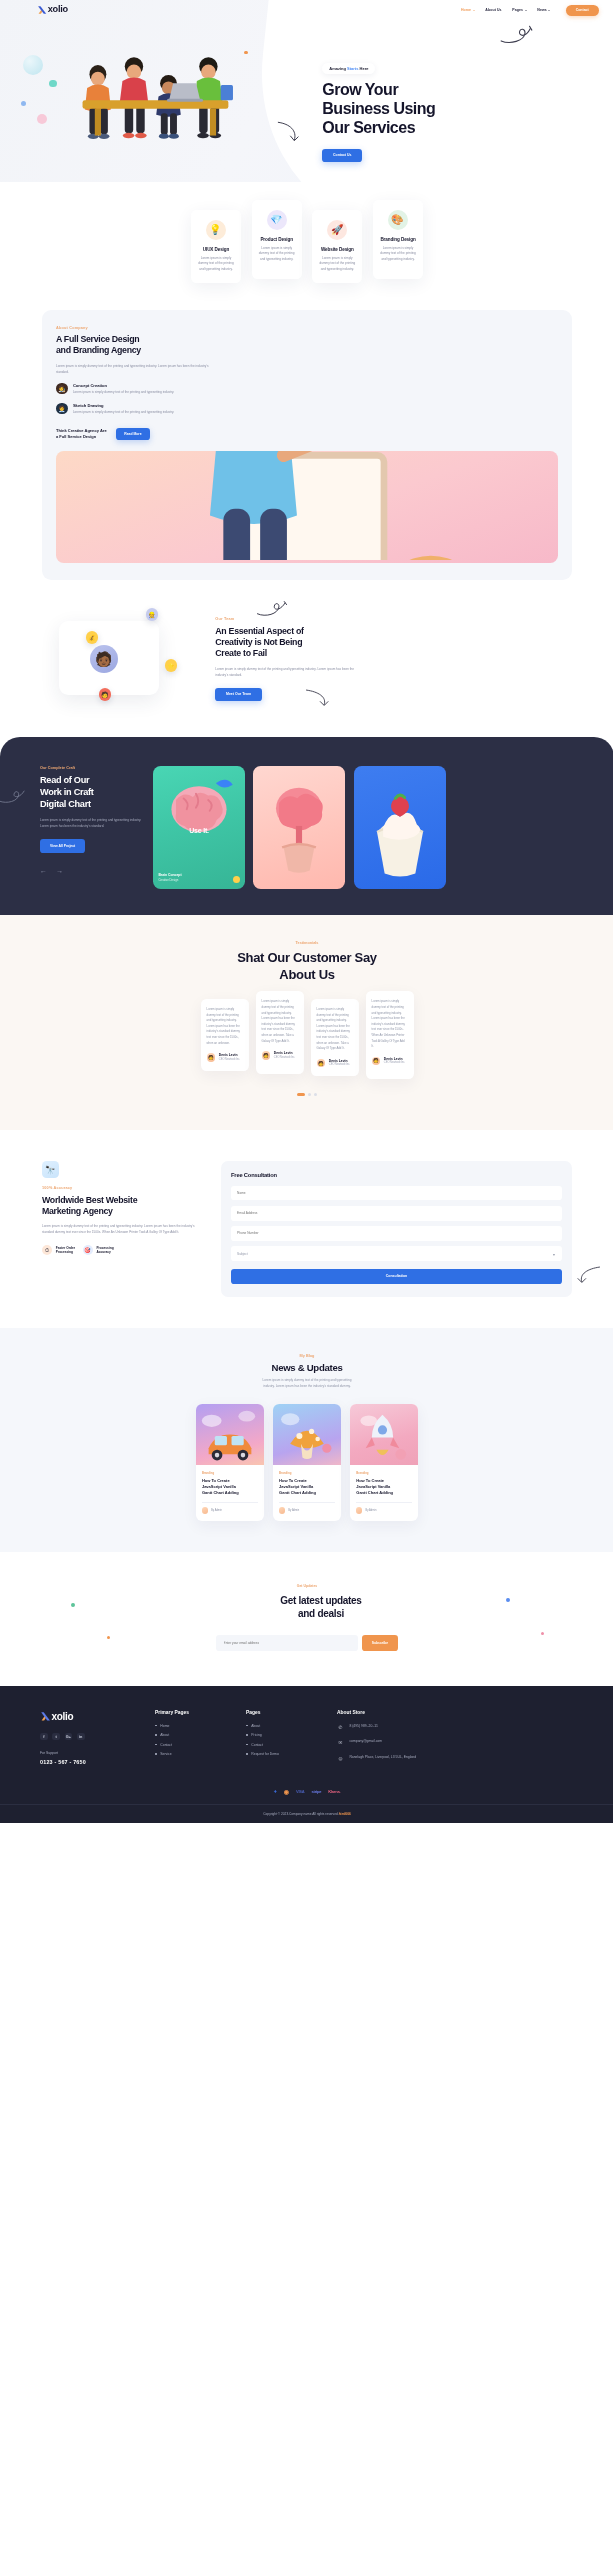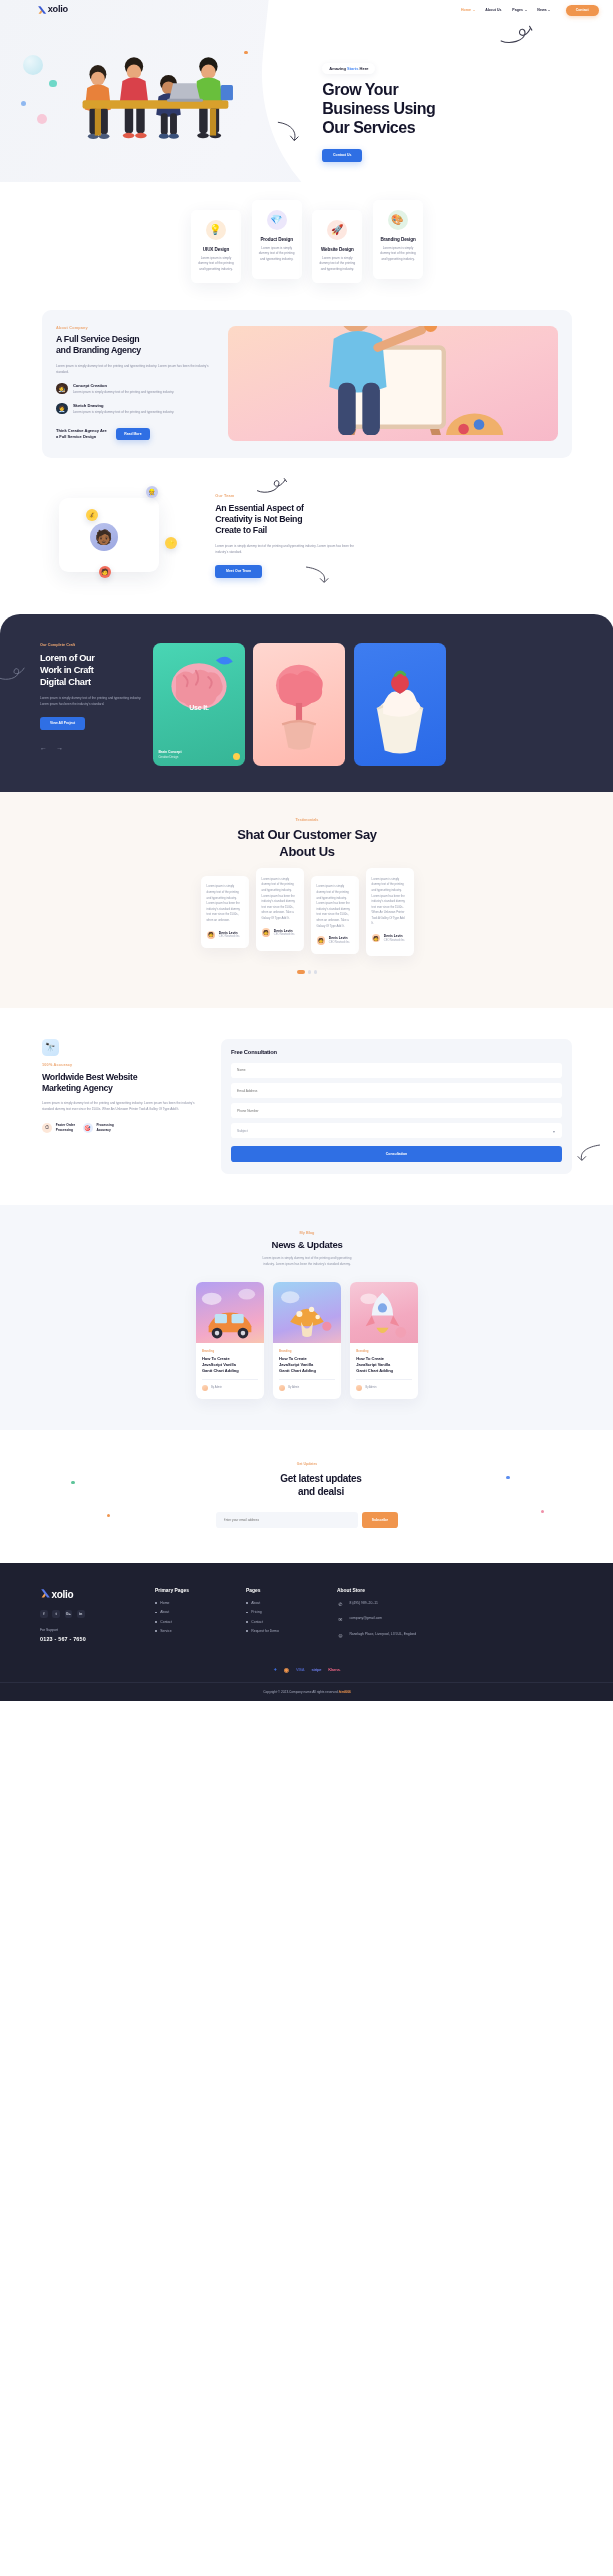--- a/index.html
+++ b/index.html
@@ -74,21 +74,21 @@
     box-shadow:0 4.6px 17px rgba(30,40,80,.07);
   }
   .svc-card.lift{ margin-top:-10px;padding-bottom:17px; }
   .svc-ico{ width:20px;height:20px;border-radius:50%;margin:0 auto 7px;display:flex;align-items:center;justify-content:center;font-size:10px; }
   .svc-title{ font-size:4.6px;font-weight:800;color:#15152b;margin-bottom:3.8px;letter-spacing:-0.1px; }
   .svc-desc{ font-size:3.1px;line-height:1.75;color:#8b8fa3; }
 
   
   .about{
     margin:4.6px 42px 0;background:#f4f6fa;border-radius:9.2px;
-    display:flex;gap:10.7px;padding:15.3px 14px 17px;
+    display:flex;gap:10.7px;padding:15.3px 14px 17px;flex-direction:column;
   }
   .about-left{ width:161px; }
   .eyebrow{ font-size:3.8px;font-weight:700;color:#eda772;letter-spacing:0.2px;margin-bottom:4.6px; }
   .h2{ font-size:8.8px;line-height:1.28;font-weight:800;color:#15152b;letter-spacing:-0.3px; }
   .p-sm{ font-size:3.1px;line-height:1.95;color:#8b8fa3;margin-top:6.1px; }
   .feat{ display:flex;gap:5.4px;margin-top:7.7px;align-items:flex-start; }
   .feat-ico{ width:11.5px;height:11.5px;border-radius:50%;flex:none;display:flex;align-items:center;justify-content:center;font-size:6.1px; }
   .feat-t{ font-size:4.1px;font-weight:800;color:#15152b;margin-bottom:2.3px; }
   .feat-d{ font-size:3.1px;line-height:1.75;color:#8b8fa3; }
   .about-cta{ display:flex;align-items:center;gap:9.2px;margin-top:12.3px; }
@@ -457,21 +457,21 @@
     </div>
   </div>
 
   <div class="portfolio">
     <div class="pf-left">
       <svg class="squiggle" width="31" height="17" viewBox="0 0 40 22" style="left:-3.1px;top:21.5px;">
         <path d="M3 17 C13 21 27 17 28 9 C28.5 4 23 3 22 8 C21 12 29 14 35 4" stroke="#7d8398" stroke-width="1.2" fill="none" stroke-linecap="round"></path>
       </svg>
       <div class="pf-eyebrow">Our Complete Craft</div>
       <div class="pf-h2">
-        <span>Lorem of Our</span><br>
+        <span>Read of Our</span><br>
         <span>Work in Craft</span><br>
         <span>Digital Chart</span>
       </div>
       <div class="pf-p">Lorem ipsum is simply dummy text of the printing and typesetting industry. Lorem ipsum has been the industry's standard.</div>
       <button class="btn-view">View All Project</button>
       <div class="pf-arrows">
         <span>←</span>
         <span>→</span>
       </div>
     </div>

